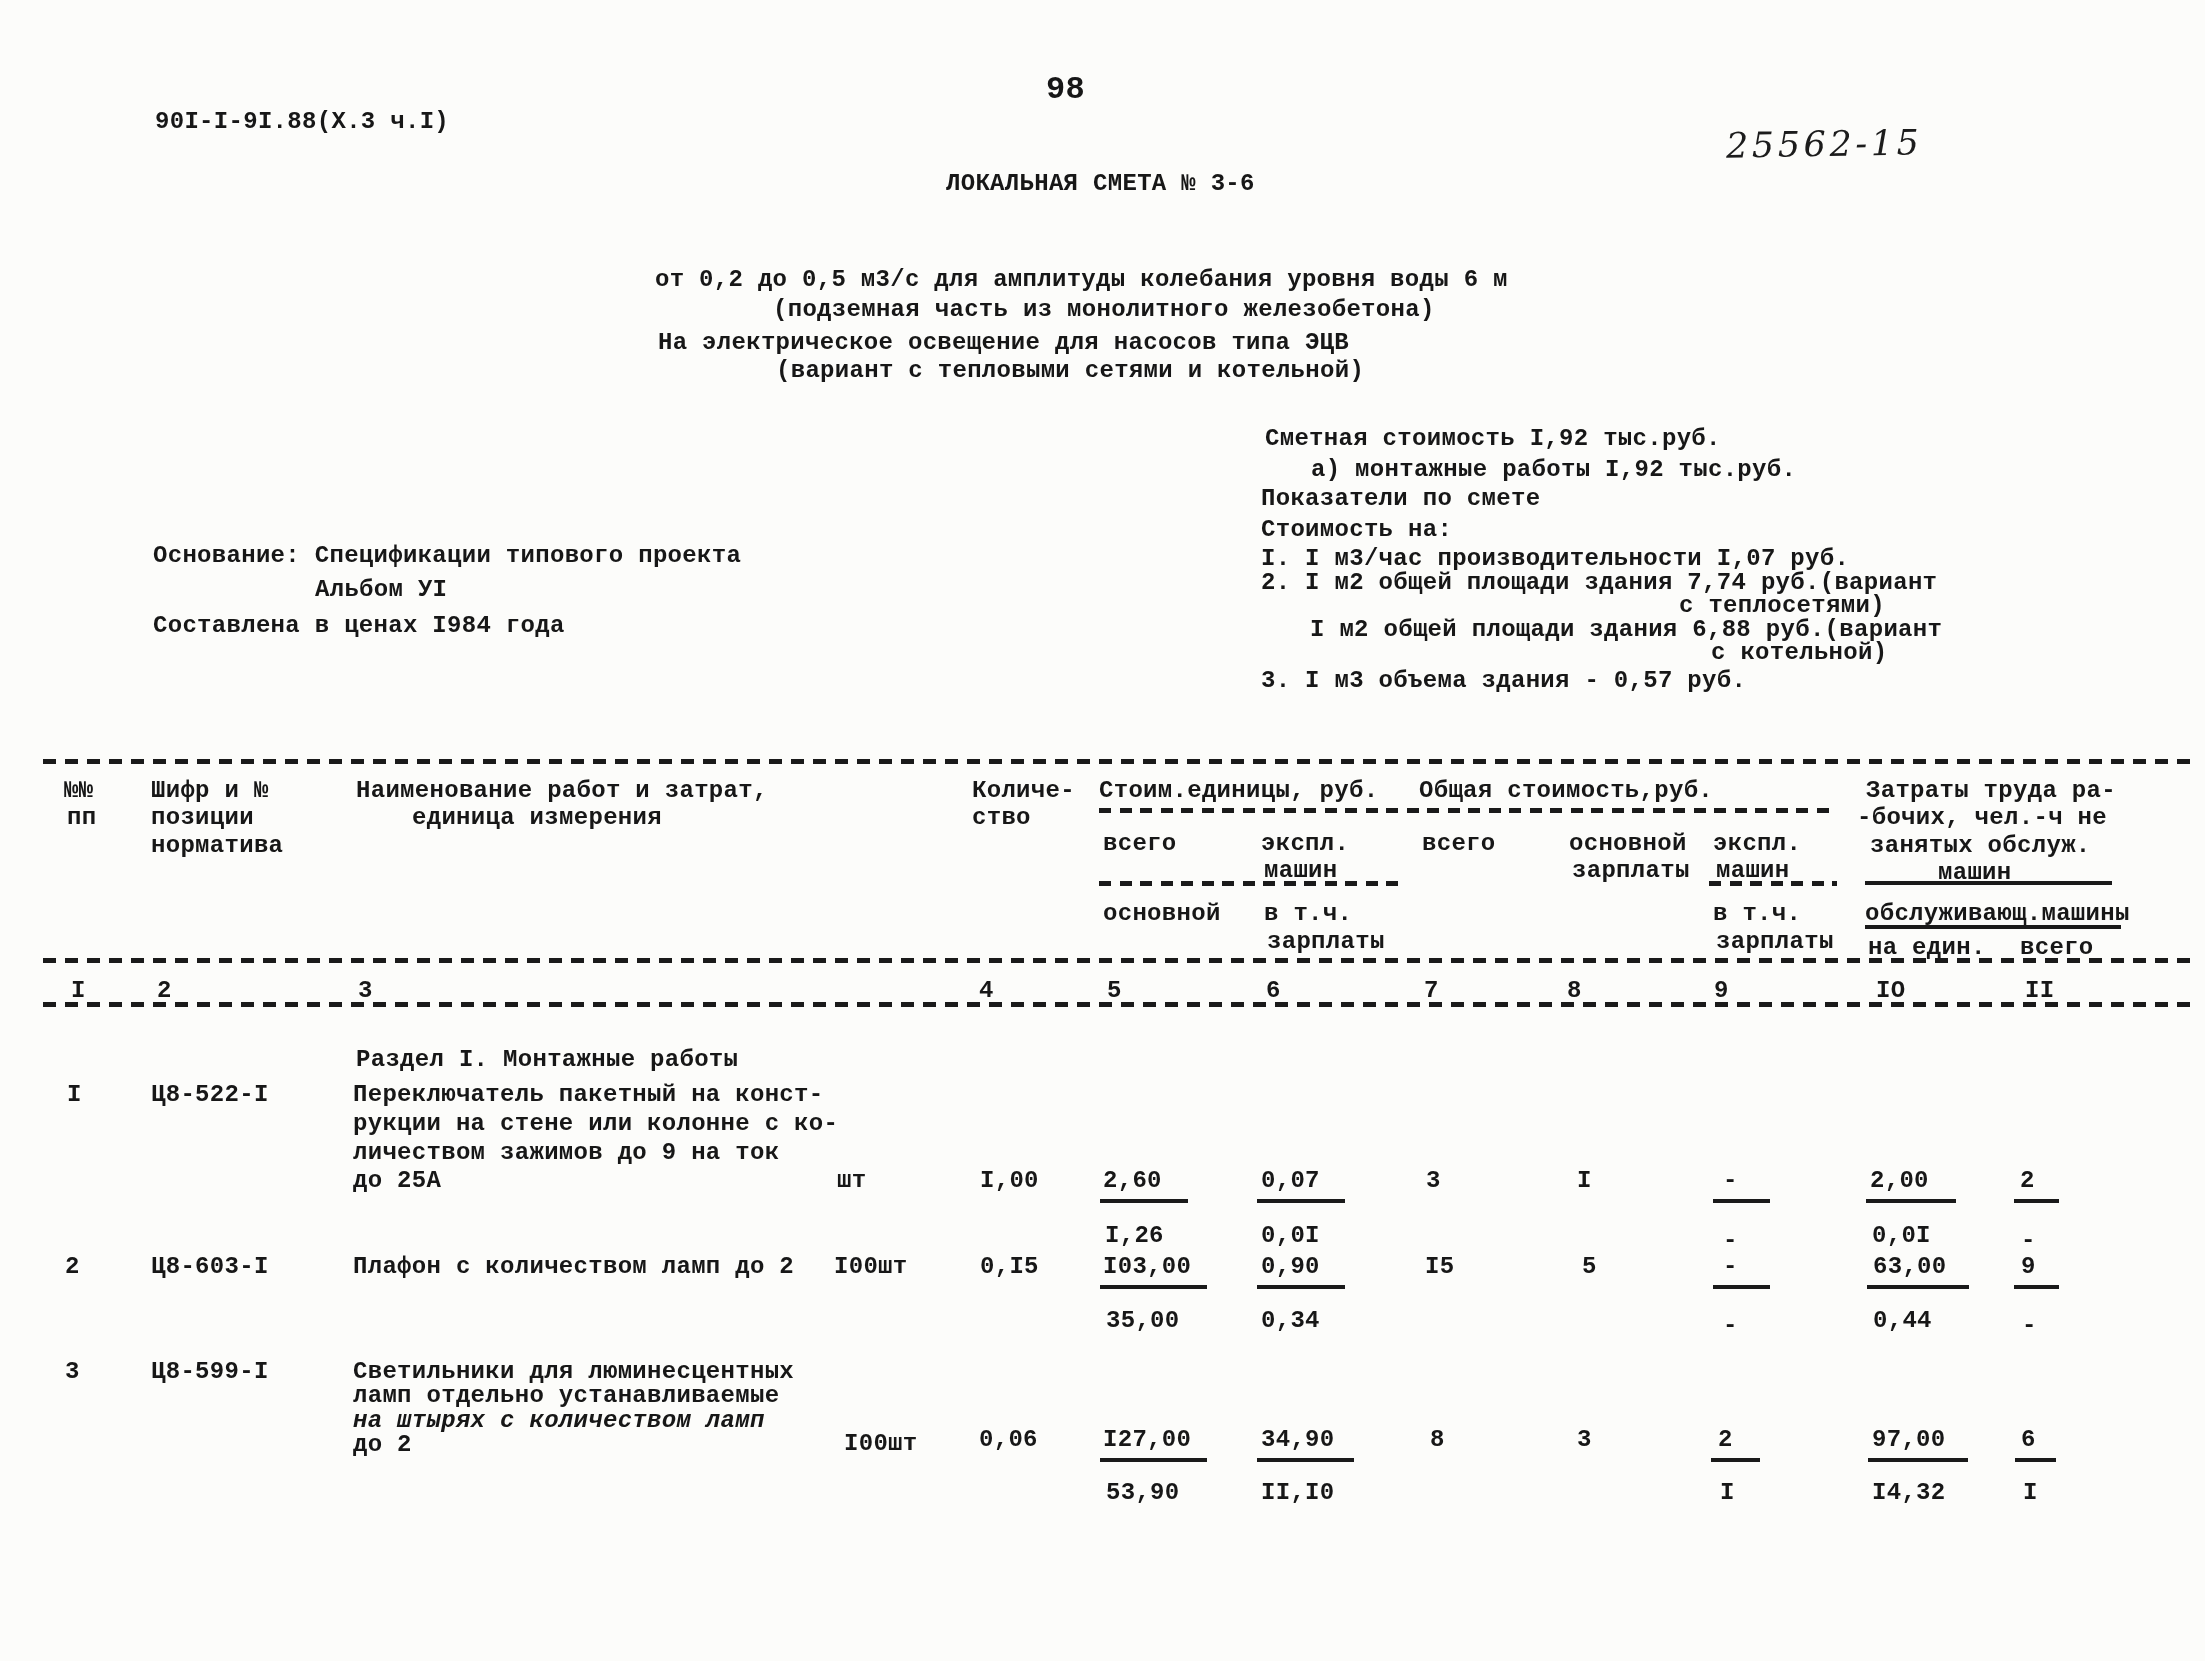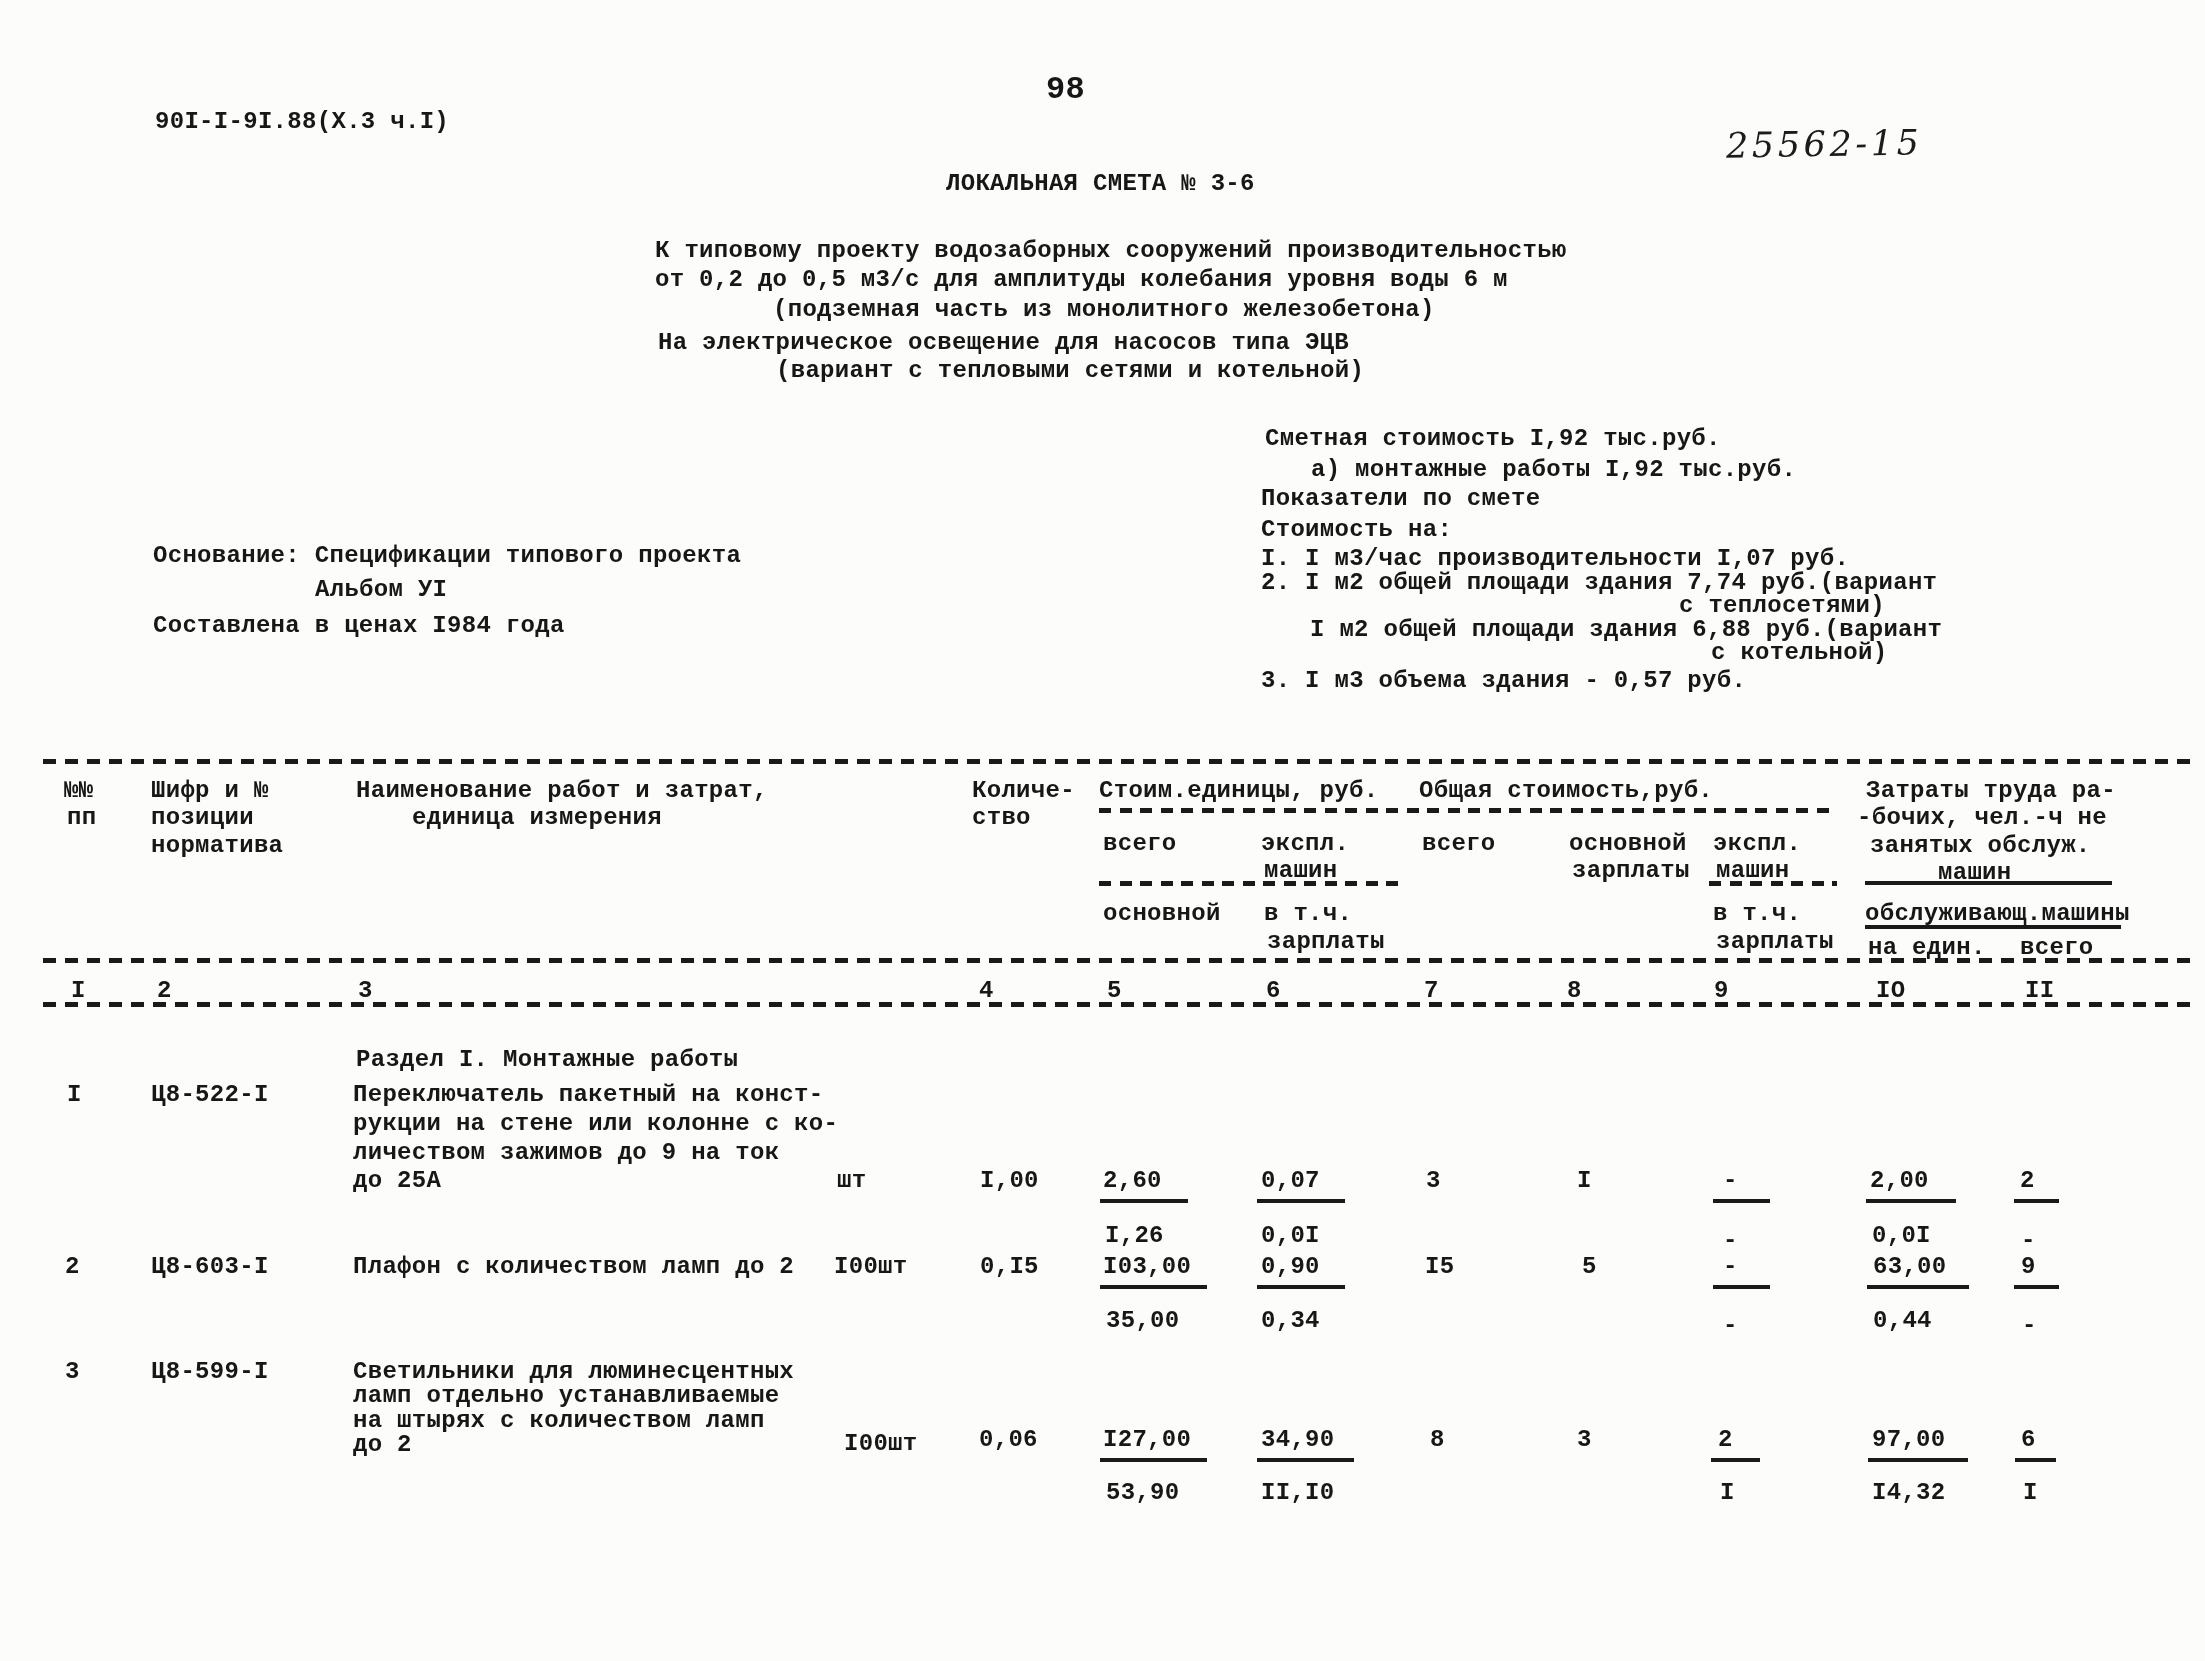--- a/index.html
+++ b/index.html
@@ -22,21 +22,20 @@
 <body>
 
 <div id="page">
 
   <div class="t big" style="left:1046px;top:72px;">98</div>
   <div class="t" style="left:155px;top:109px;">90I-I-9I.88(X.3 ч.I)</div>
   <div class="hand" style="left:1726px;top:127px;">25562-15</div>
 
   <div class="t" style="left:946px;top:171px;">ЛОКАЛЬНАЯ СМЕТА № 3-6</div>
 
-  <div class="t" style="left:655px;top:238px;">К типовому проекту водозаборных сооружений производительностью</div>
   <div class="t" style="left:655px;top:267px;">от 0,2 до 0,5 м3/с для амплитуды колебания уровня воды 6 м</div>
   <div class="t" style="left:773px;top:297px;">(подземная часть из монолитного железобетона)</div>
   <div class="t" style="left:658px;top:330px;">На электрическое освещение для насосов типа ЭЦВ</div>
   <div class="t" style="left:776px;top:358px;">(вариант с тепловыми сетями и котельной)</div>
 
   <div class="t" style="left:1265px;top:426px;text-align:right;">Сметная стоимость I,92 тыс.руб.</div>
   <div class="t" style="left:1311px;top:457px;">а) монтажные работы I,92 тыс.руб.</div>
   <div class="t" style="left:1261px;top:486px;">Показатели по смете</div>
   <div class="t" style="left:1261px;top:517px;">Стоимость на:</div>
   <div class="t" style="left:1261px;top:546px;">I. I м3/час производительности I,07 руб.</div>
@@ -158,21 +157,21 @@
   <div class="t" style="left:1106px;top:1308px;">35,00</div>
   <div class="t" style="left:1261px;top:1308px;">0,34</div>
   <div class="t" style="left:1723px;top:1313px;">-</div>
   <div class="t" style="left:1873px;top:1308px;">0,44</div>
   <div class="t" style="left:2022px;top:1313px;">-</div>
 
   <div class="t" style="left:65px;top:1359px;">3</div>
   <div class="t" style="left:151px;top:1359px;">Ц8-599-I</div>
   <div class="t" style="left:353px;top:1359px;">Светильники для люминесцентных</div>
   <div class="t" style="left:353px;top:1383px;">ламп отдельно устанавливаемые</div>
-  <div class="t" style="left:353px;top:1408px;">на штырях с количеством ламп</div>
+  <div class="t" style="left:353px;top:1408px;font-style:italic;">на штырях с количеством ламп</div>
   <div class="t" style="left:353px;top:1432px;">до 2</div>
   <div class="t" style="left:844px;top:1431px;">I00шт</div>
   <div class="t" style="left:979px;top:1427px;">0,06</div>
   <div class="t" style="left:1103px;top:1427px;">I27,00</div>
   <div class="t" style="left:1261px;top:1427px;">34,90</div>
   <div class="t" style="left:1430px;top:1427px;">8</div>
   <div class="t" style="left:1577px;top:1427px;">3</div>
   <div class="t" style="left:1718px;top:1427px;">2</div>
   <div class="t" style="left:1872px;top:1427px;">97,00</div>
   <div class="t" style="left:2021px;top:1427px;">6</div>

